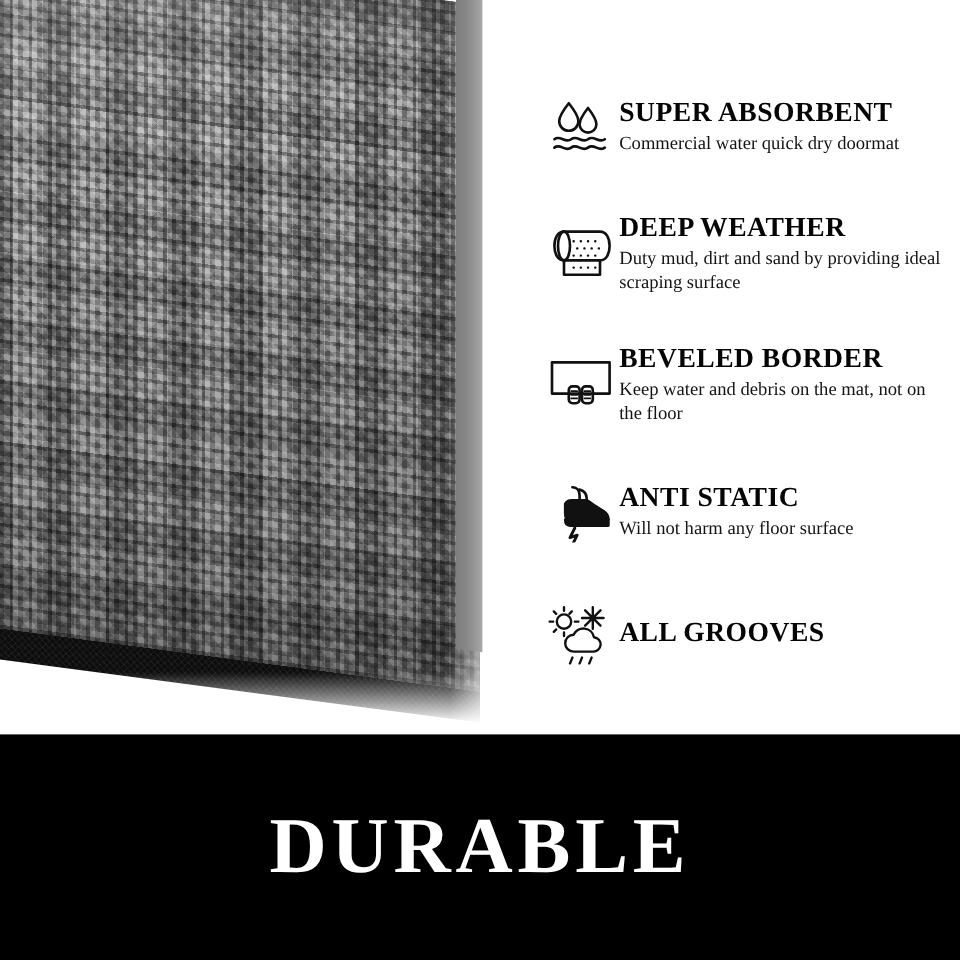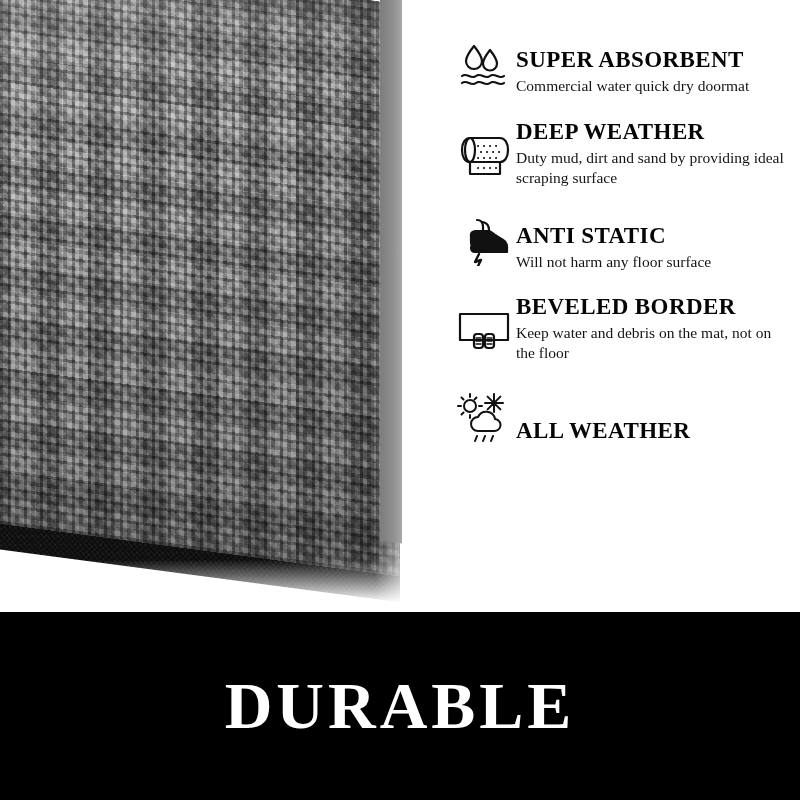--- a/index.html
+++ b/index.html
@@ -133,22 +133,23 @@
 
   
   .features {
     position: absolute;
     left: 452px;
     top: 34px;
     width: 336px;
   }
   .feature {
     display: flex;
-    align-items: flex-end;
+    align-items: center;
     margin-bottom: 22px;
+    margin-top: 40px;
   }
   .feature-icon {
     flex: 0 0 64px;
     width: 64px;
     height: 62px;
     display: flex;
     align-items: center;
     justify-content: center;
     color: #111111;
   }
@@ -241,65 +242,65 @@
         </svg>
       </div>
       <div class="feature-text">
         <p class="feature-title">DEEP WEATHER</p>
         <p class="feature-desc">Duty mud, dirt and sand by providing ideal scraping surface</p>
       </div>
     </div>
 
     <div class="feature">
       <div class="feature-icon">
-        <svg width="54" height="52" viewBox="0 0 54 52" fill="none" stroke="#111" stroke-width="2.2" stroke-linecap="round" stroke-linejoin="round">
-          <path d="M20 6 c4 0 6 3 6 7 v8"></path>
-          <path d="M26 8 c4 1 6 4 6 8 v6"></path>
-          <path d="M14 20 c0 0 1 -3 5 -3 h12 c3 0 4 2 7 4 l8 5 c3 2 4 4 4 7 H18 c-3 0 -4 -2 -4 -5 z" fill="#111" stroke="#111"></path>
-          <path d="M14 33 h36 v5 H18 c-3 0 -4 -2 -4 -5 z" fill="#111"></path>
-          <path d="M22 40 l-4 8 l6 -2 l-3 6" stroke-width="2.4"></path>
-        </svg>
-      </div>
-      <div class="feature-text">
-        <p class="feature-title">ANTI STATIC</p>
-        <p class="feature-desc">Will not harm any floor surface</p>
-      </div>
-    </div>
-
-    <div class="feature">
-      <div class="feature-icon">
         <svg width="58" height="52" viewBox="0 0 58 52" fill="none" stroke="#111" stroke-width="2.2" stroke-linecap="round" stroke-linejoin="round">
           <rect x="5" y="8" width="48" height="26"></rect>
           <g transform="translate(19,28)">
             <rect x="0" y="0" width="9" height="14" rx="3"></rect>
             <rect x="11" y="0" width="9" height="14" rx="3"></rect>
             <path d="M2 4 h5 M2 7 h5 M2 10 h5 M13 4 h5 M13 7 h5 M13 10 h5" stroke-width="1.4"></path>
           </g>
         </svg>
       </div>
       <div class="feature-text">
         <p class="feature-title">BEVELED BORDER</p>
         <p class="feature-desc">Keep water and debris on the mat, not on the floor</p>
+      </div>
+    </div>
+
+    <div class="feature">
+      <div class="feature-icon">
+        <svg width="54" height="52" viewBox="0 0 54 52" fill="none" stroke="#111" stroke-width="2.2" stroke-linecap="round" stroke-linejoin="round">
+          <path d="M20 6 c4 0 6 3 6 7 v8"></path>
+          <path d="M26 8 c4 1 6 4 6 8 v6"></path>
+          <path d="M14 20 c0 0 1 -3 5 -3 h12 c3 0 4 2 7 4 l8 5 c3 2 4 4 4 7 H18 c-3 0 -4 -2 -4 -5 z" fill="#111" stroke="#111"></path>
+          <path d="M14 33 h36 v5 H18 c-3 0 -4 -2 -4 -5 z" fill="#111"></path>
+          <path d="M22 40 l-4 8 l6 -2 l-3 6" stroke-width="2.4"></path>
+        </svg>
+      </div>
+      <div class="feature-text">
+        <p class="feature-title">ANTI STATIC</p>
+        <p class="feature-desc">Will not harm any floor surface</p>
       </div>
     </div>
 
     <div class="feature">
       <div class="feature-icon">
         <svg width="58" height="52" viewBox="0 0 58 52" fill="none" stroke="#111" stroke-width="2" stroke-linecap="round" stroke-linejoin="round">
           <circle cx="15" cy="16" r="6"></circle>
           <path d="M15 4 v3 M15 25 v3 M3 16 h3 M24 16 h3 M6.5 7.5 l2 2 M21.5 7.5 l-2 2 M6.5 24.5 l2 -2"></path>
           <g transform="translate(30,4)">
             <path d="M9 0 v18 M0 9 h18 M2.6 2.6 l12.8 12.8 M15.4 2.6 l-12.8 12.8"></path>
           </g>
           <path d="M16 34 a7 7 0 0 1 7 -7 a9 9 0 0 1 17 2 a6 6 0 0 1 -1 12 H23 a7 7 0 0 1 -7 -7 z"></path>
           <path d="M22 46 l-2 5 M30 46 l-2 5 M38 46 l-2 5"></path>
         </svg>
       </div>
       <div class="feature-text">
-        <p class="feature-title">ALL WEATHER</p>
+        <p class="feature-title">ALL GROOVES</p>
       </div>
     </div>
 
   </div>
 
   <div class="banner">
     <span class="banner-text">DURABLE</span>
   </div>
 
 </div>

